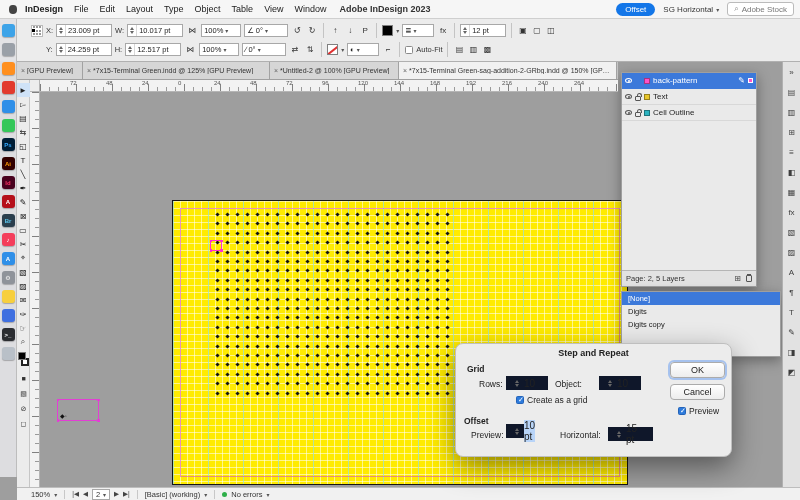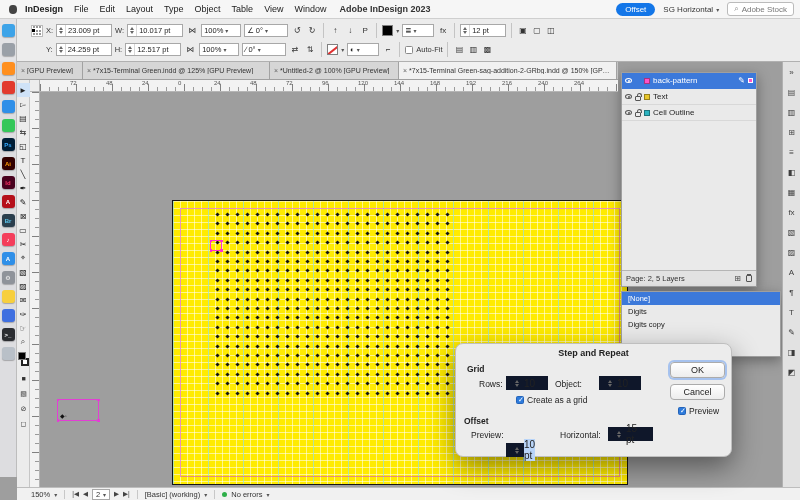--- a/index.html
+++ b/index.html
@@ -989,21 +989,21 @@
         <span>Create as a grid</span>
       </div>
     <div class="btn default" style="left:214px;top:18px">OK</div>
     <div class="btn" style="left:214px;top:40px">Cancel</div>
     <div class="cbrow" style="left:222px;top:62px">
         <span class="cb on"></span>
         <span>Preview</span>
       </div>
     <span class="dlbl b" style="left:8px;top:72px">Offset</span>
     <span class="dlbl" style="left:15px;top:86px">Preview:</span>
-    <div class="dfld" style="left:50px;top:99px;width:27px">
+    <div class="dfld" style="left:50px;top:80px;width:27px">
         <span class="stp">
           <b class="u"></b>
           <b class="d"></b>
         </span>
         <span class="selval">10 pt</span>
       </div>
     <span class="dlbl" style="left:104px;top:86px">Horizontal:</span>
     <div class="dfld" style="left:152px;top:83px;width:45px">
         <span class="stp">
           <b class="u"></b>

